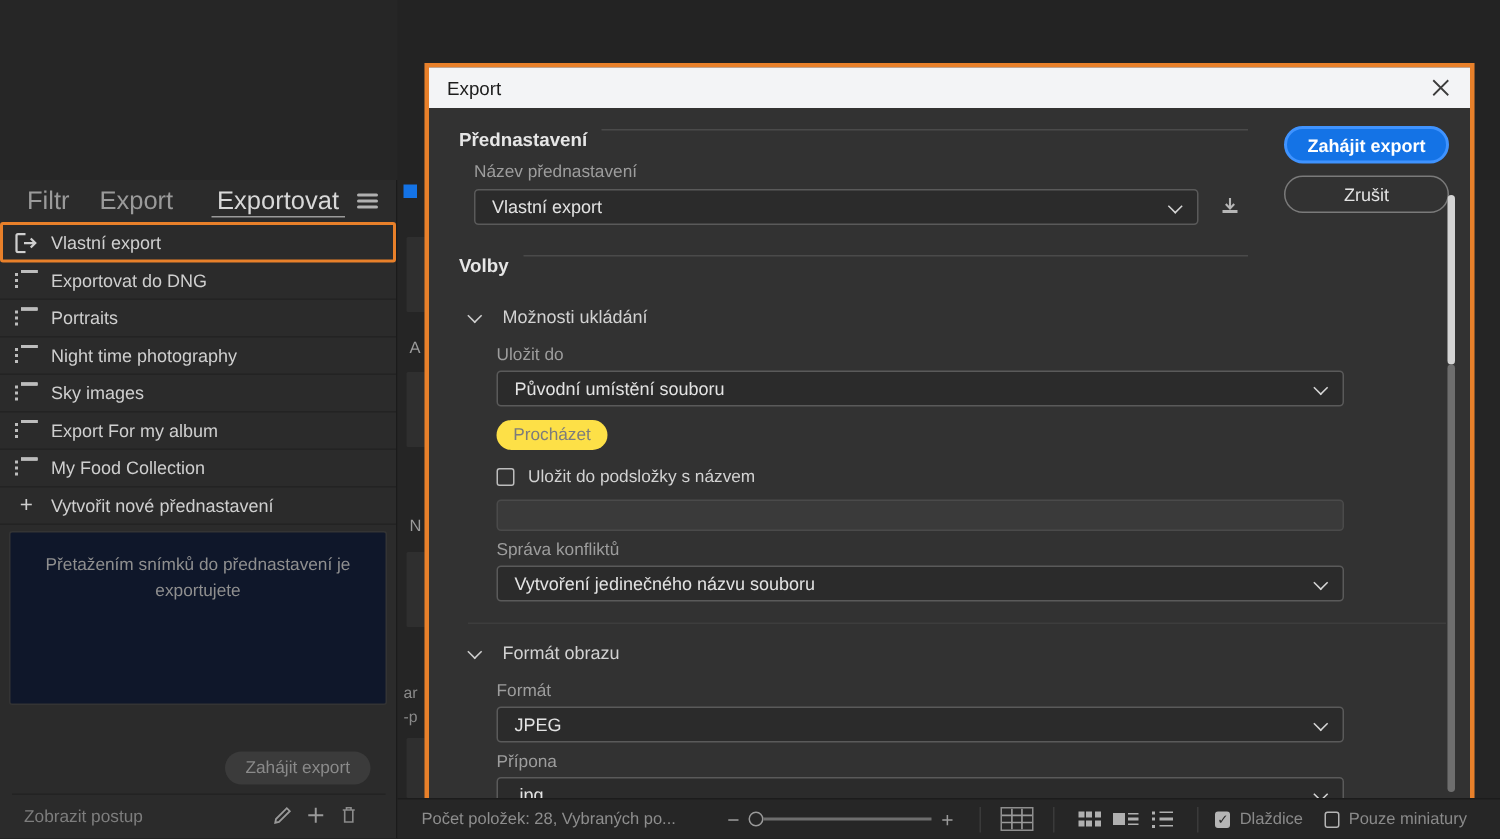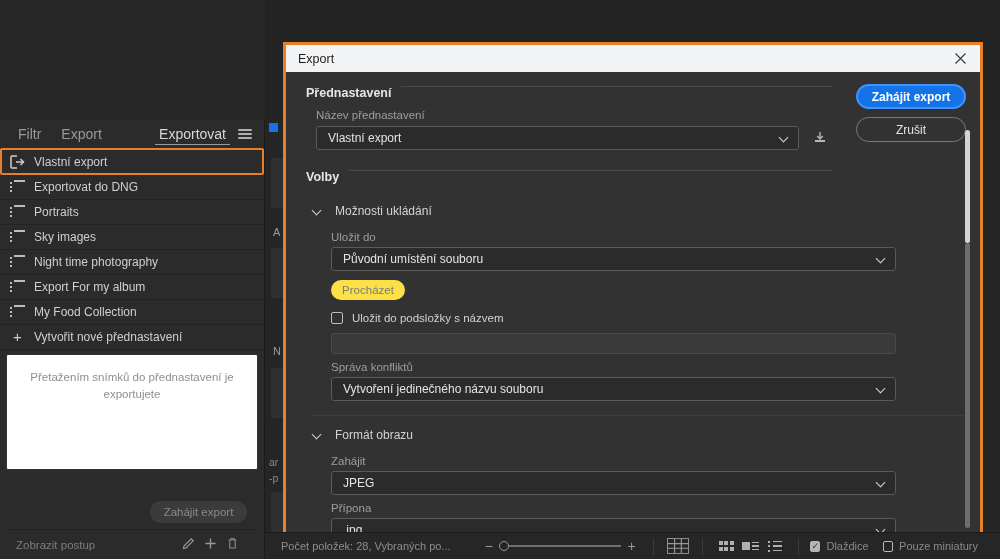--- a/index.html
+++ b/index.html
@@ -24,21 +24,21 @@
   
   .left-panel {
     position: absolute; left: 0; top: 120px; width: 265px; height: 439px;
     background: #2b2b2b; border-right: 1px solid #1b1b1b;
   }
   .panel-tabs {
     display: flex; align-items: center; height: 28px;
     padding: 0 8px; background: #2b2b2b; gap: 0;
   }
   .panel-tab {
-    font-size: 14px; color: #9a9a9a; padding: 0 10px; line-height: 28px;
+    font-size: 17px; color: #9a9a9a; padding: 0 10px; line-height: 28px;
     position: relative; white-space: nowrap;
   }
   .panel-tab.active { color: #d8d8d8; }
   .panel-tab.active::after {
     content: ""; position: absolute; left: 6px; right: 6px; bottom: 3px;
     height: 1px; background: #9a9a9a;
   }
   .tab-spacer { flex: 1; }
   .hamburger {
     width: 14px; height: 12px; margin-left: 2px; margin-right: 4px;
@@ -70,21 +70,21 @@
   .ico-rows b:nth-of-type(2) { top: 6px; }
   .ico-rows b:nth-of-type(3) { top: 10px; }
 
   .ico-export svg { display: block; }
   .ico-plus {
     color: #cfcfcf; font-size: 15px; line-height: 14px; text-align: center;
   }
 
   .drop-zone {
     margin: 4px 6px 0 6px; height: 116px;
-    background: #ffffff; border: 1px solid #343434; border-radius: 2px;
+    background: #0f172a; border: 1px solid #343434; border-radius: 2px;
     display: flex; align-items: flex-start; justify-content: center;
     padding-top: 14px;
   }
   .drop-zone p {
     color: #8f8f8f; font-size: 11.5px; text-align: center; line-height: 17px;
   }
   .left-bottom {
     position: absolute; left: 0; bottom: 0; width: 265px;
     padding: 0 8px 0 8px;
   }
@@ -331,33 +331,33 @@
 
       <div class="preset-item">
         <span class="pi-icon ico-rows">
             <b></b>
             <b></b>
             <b></b>
             <i></i>
             <i></i>
             <i></i>
           </span>
+        <span>Night time photography</span>
+      </div>
+
+      <div class="preset-item">
+        <span class="pi-icon ico-rows">
+            <b></b>
+            <b></b>
+            <b></b>
+            <i></i>
+            <i></i>
+            <i></i>
+          </span>
         <span>Sky images</span>
-      </div>
-
-      <div class="preset-item">
-        <span class="pi-icon ico-rows">
-            <b></b>
-            <b></b>
-            <b></b>
-            <i></i>
-            <i></i>
-            <i></i>
-          </span>
-        <span>Night time photography</span>
       </div>
 
       <div class="preset-item">
         <span class="pi-icon ico-rows">
             <b></b>
             <b></b>
             <b></b>
             <i></i>
             <i></i>
             <i></i>
@@ -497,21 +497,21 @@
           </div>
 
           <div class="group-divider"></div>
 
           
           <div class="group-head">
             <span class="chev-down"></span>
             <span class="gh-text">Formát obrazu</span>
           </div>
 
-          <div class="sub-label">Zahájit</div>
+          <div class="sub-label">Formát</div>
           <div class="select sub-select">
             <span>JPEG</span>
             <span class="chev"></span>
           </div>
 
           <div class="sub-label">Přípona</div>
           <div class="select sub-select">
             <span>.jpg</span>
             <span class="chev"></span>
           </div>

